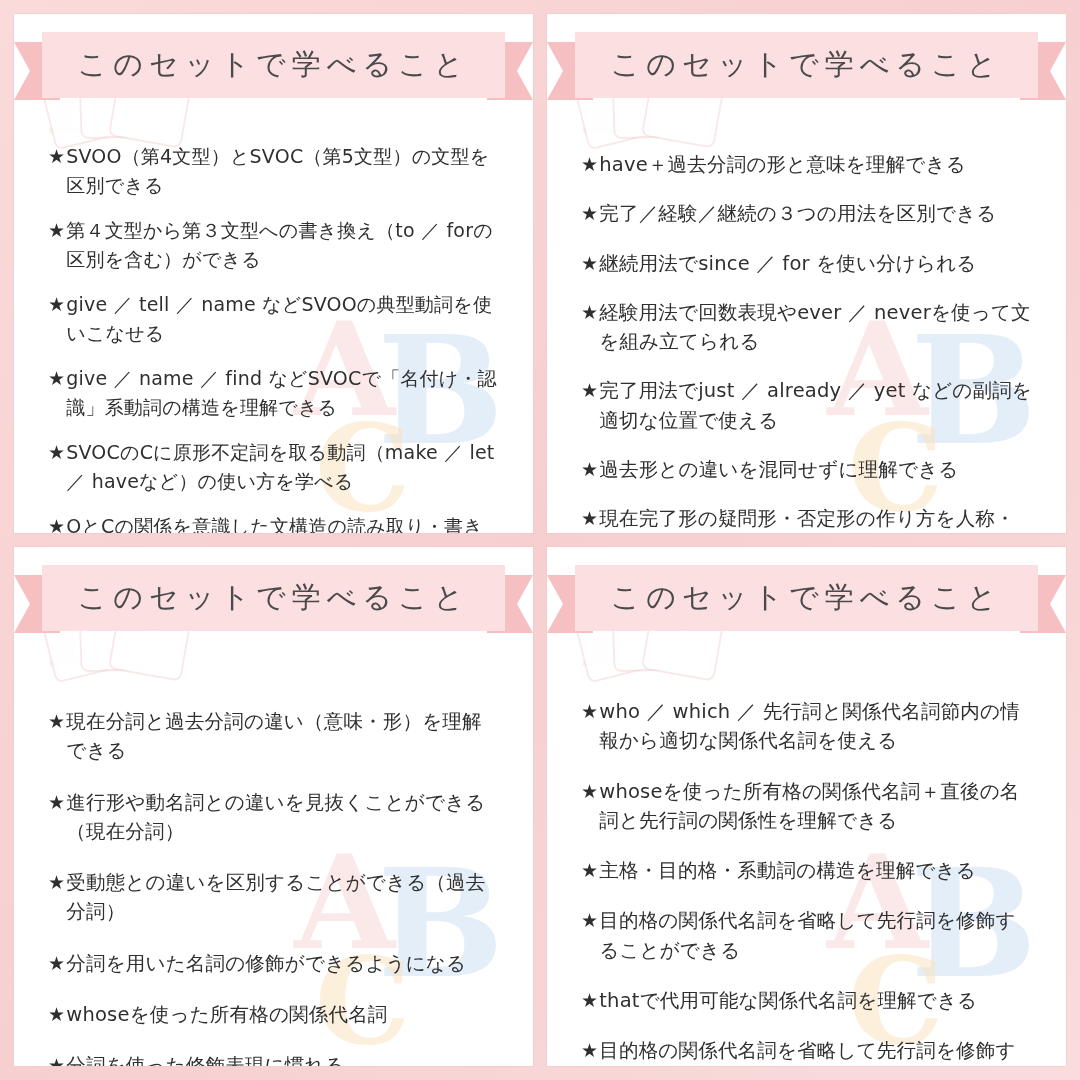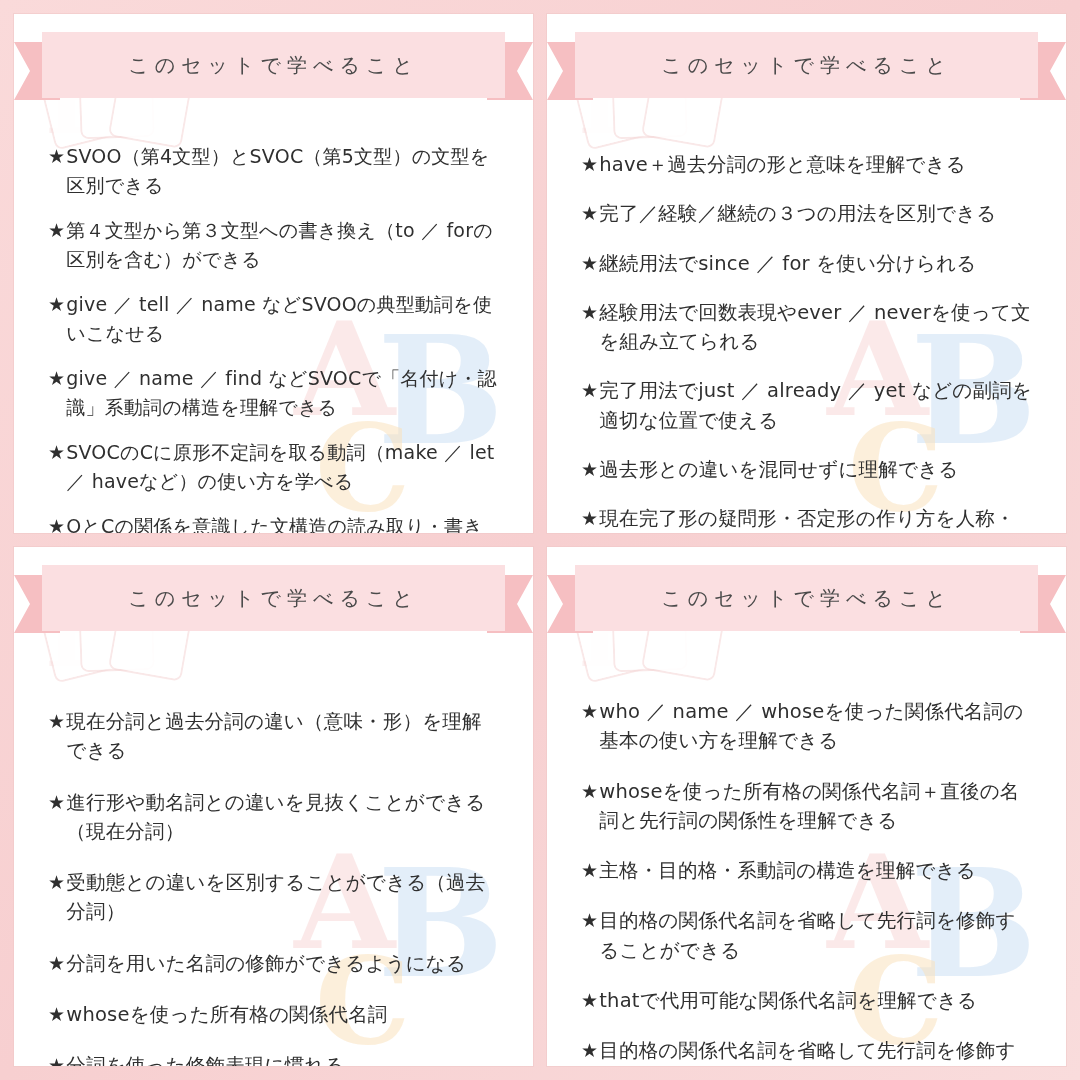--- a/index.html
+++ b/index.html
@@ -109,21 +109,21 @@
     left: 28px;
     right: 28px;
     top: 0;
     height: 66px;
     background: #fbdfe1;
     display: flex;
     align-items: center;
     justify-content: center;
   }
   .ribbon-title {
-    font-size: 20px;
+    font-size: 29px;
     letter-spacing: 6px;
     color: #4a4a4a;
     font-family: "DejaVu Sans", "Liberation Sans", sans-serif;
     white-space: nowrap;
   }
 
   .items {
     position: relative;
     padding: 26px 34px 20px 34px;
     box-sizing: border-box;
@@ -317,21 +317,21 @@
       <div class="ribbon-tail left"></div>
       <div class="ribbon-tail right"></div>
       <div class="ribbon">
         <span class="ribbon-title">このセットで学べること</span>
       </div>
     </div>
 
     <div class="items">
       <div class="item">
         <span class="star">★</span>
-        <span class="item-text">who ／ name ／ whoseを使った関係代名詞の基本の使い方を理解できる</span>
+        <span class="item-text">who ／ which ／ 先行詞と関係代名詞節内の情報から適切な関係代名詞を使える</span>
       </div>
       <div class="item">
         <span class="star">★</span>
         <span class="item-text">whoseを使った所有格の関係代名詞＋直後の名詞と先行詞の関係性を理解できる</span>
       </div>
       <div class="item">
         <span class="star">★</span>
         <span class="item-text">主格・目的格・系動詞の構造を理解できる</span>
       </div>
       <div class="item">

